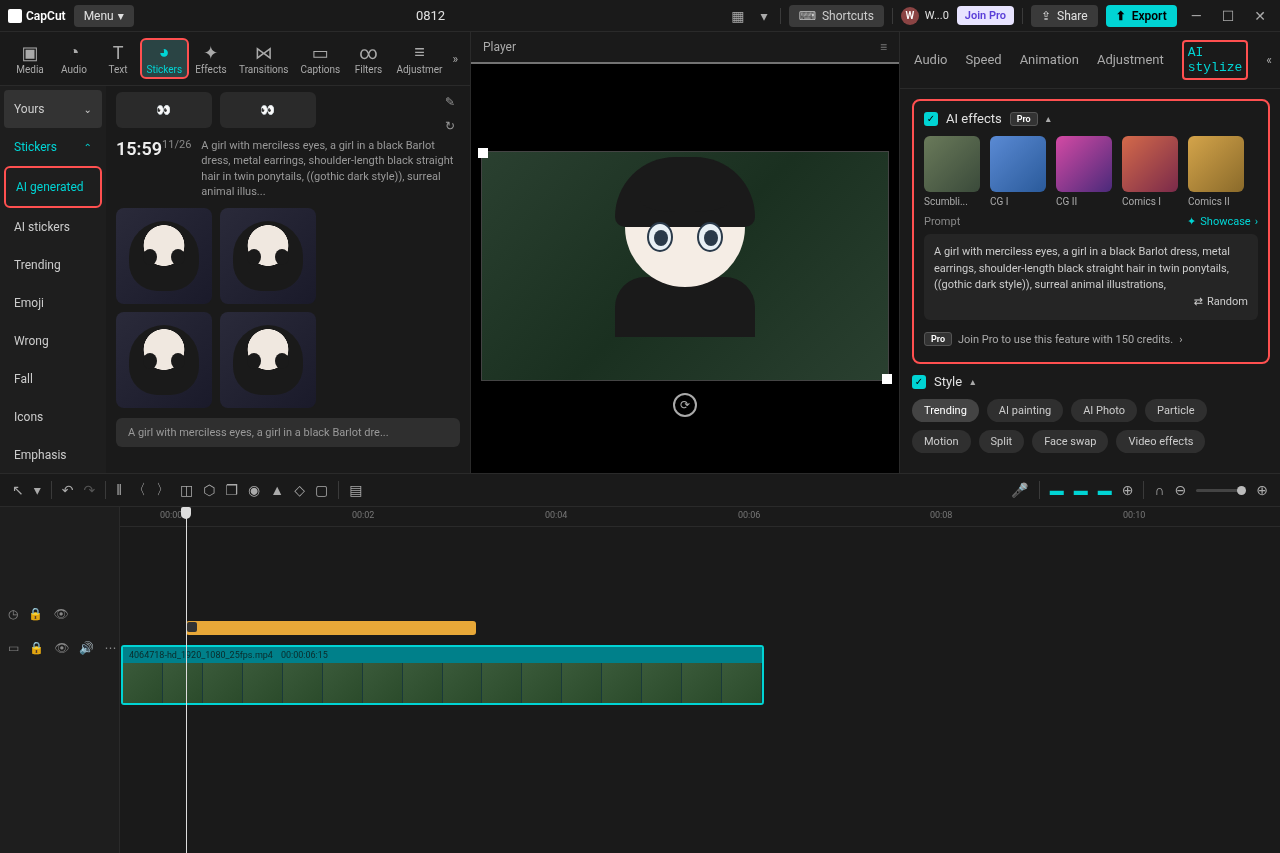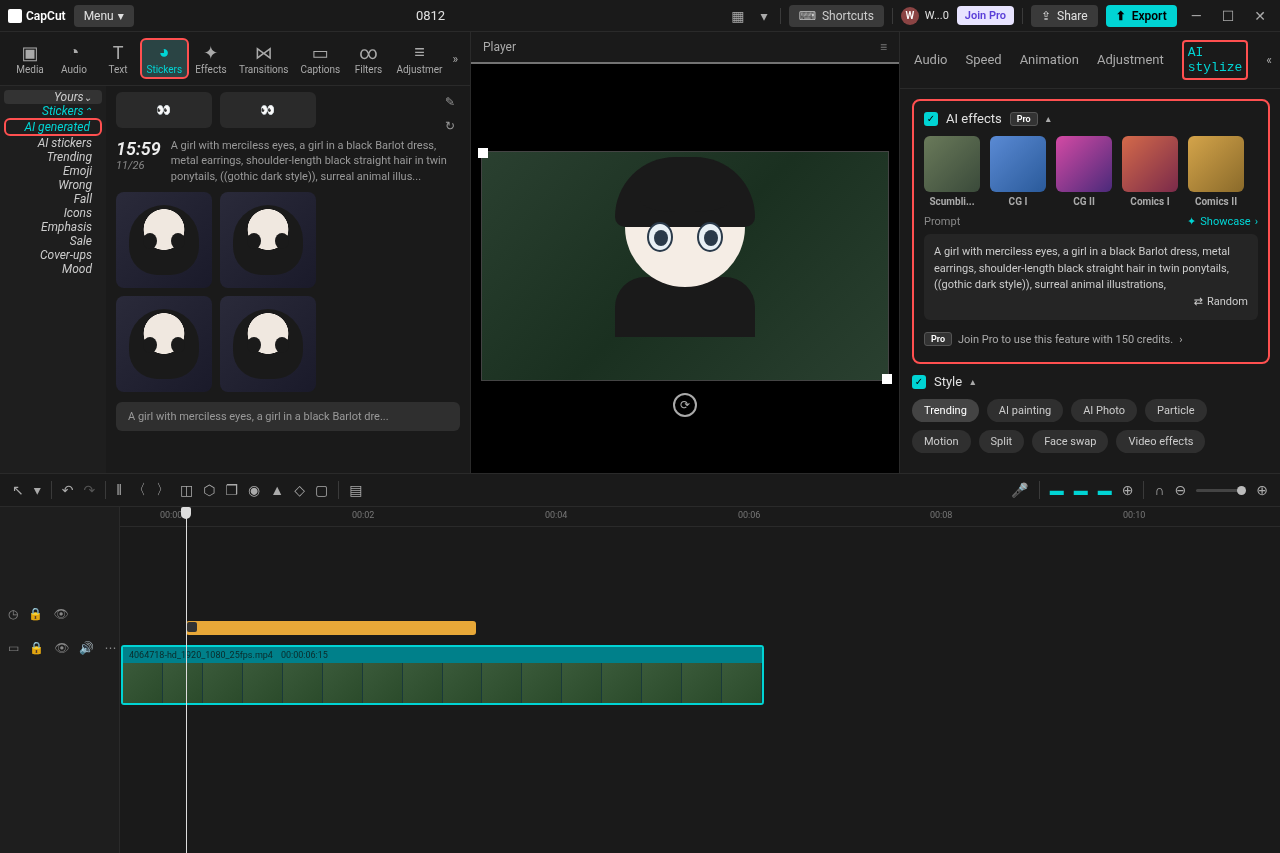--- a/index.html
+++ b/index.html
@@ -30,34 +30,34 @@
 .tool-item.active { background: #2a4444; }
 .tool-item.active .tool-icon { color: #00d4d4; }
 .tool-item.active .tool-label { color: #00d4d4; }
 .tool-item.highlighted { border: 2px solid #ff5050; border-radius: 6px; padding: 2px 6px; }
 .tool-icon { font-size: 18px; height: 20px; display: flex; align-items: center; }
 .tool-label { font-size: 10px; }
 .more-arrow { color: #aaa; padding: 0 4px; cursor: pointer; }
 
 .left-body { display: flex; flex: 1; overflow: hidden; }
 .category-col { width: 106px; background: #1e1e1e; padding: 4px; overflow-y: auto; }
-.cat-item { padding: 0 10px; font-size: 12px; color: #ccc; cursor: pointer; border-radius: 4px; display: flex; align-items: center; justify-content: flex-end; font-style: italic; }
+.cat-item { padding: 12px 10px; font-size: 12px; color: #ccc; cursor: pointer; border-radius: 4px; display: flex; align-items: center; justify-content: space-between; }
 .cat-item.yours { background: #333; }
 .cat-item.stickers-cat { color: #00d4d4; }
 .cat-item.ai-gen { color: #00d4d4; border: 2px solid #ff5050; border-radius: 6px; }
 .cat-chevron { font-size: 10px; }
 
 .content-col { flex: 1; padding: 6px 10px; overflow-y: auto; }
 .preview-row { display: flex; gap: 8px; margin-bottom: 10px; position: relative; }
 .preview-small { width: 96px; height: 36px; background: #2a2a2a; border-radius: 6px; display: flex; align-items: center; justify-content: center; color: #b080ff; }
 .preview-actions { position: absolute; right: 0; display: flex; flex-direction: column; gap: 4px; }
 .small-action { width: 20px; height: 20px; background: transparent; border: none; color: #999; cursor: pointer; font-size: 12px; }
 
 .desc-row { display: flex; gap: 10px; margin-bottom: 8px; }
-.timestamp-block { display: flex; flex-direction: column; font-style: italic; }
+.timestamp-block { display: flex; flex-direction: row; }
 .timestamp-time { font-size: 18px; font-weight: 600; color: #eee; }
 .timestamp-date { font-size: 11px; color: #888; }
 .desc-text { font-size: 11px; color: #999; line-height: 1.4; flex: 1; }
 
 .thumb-grid { display: grid; grid-template-columns: repeat(2, 96px); gap: 8px; margin-bottom: 10px; position: relative; }
 .thumb { width: 96px; height: 96px; background: linear-gradient(135deg, #2a2a3a, #1a1a2a); border-radius: 8px; display: flex; align-items: center; justify-content: center; overflow: hidden; }
 .gothic-face { width: 70px; height: 70px; background: radial-gradient(circle at 50% 35%, #f0e8e0 0%, #f0e8e0 35%, #1a1a1a 36%); border-radius: 50% 50% 40% 40%; position: relative; }
 .gothic-face::before, .gothic-face::after { content: ''; position: absolute; width: 14px; height: 16px; background: #1a1a1a; border-radius: 50%; top: 28px; }
 .gothic-face::before { left: 14px; }
 .gothic-face::after { right: 14px; }
@@ -101,21 +101,21 @@
 .collapse-icon { margin-left: auto; color: #aaa; cursor: pointer; }
 
 .right-body { flex: 1; overflow-y: auto; padding: 10px 12px; }
 .ai-section { border: 2px solid #ff5050; border-radius: 8px; padding: 10px; margin-bottom: 10px; }
 .section-head { display: flex; align-items: center; gap: 8px; margin-bottom: 10px; font-size: 13px; color: #e0e0e0; }
 .checkbox { width: 14px; height: 14px; background: #00d4d4; border-radius: 3px; display: flex; align-items: center; justify-content: center; color: #000; font-size: 10px; }
 .pro-badge { background: #333; color: #fff; padding: 1px 6px; border-radius: 3px; font-size: 9px; font-weight: 600; border: 1px solid #555; }
 .chev-up { font-size: 10px; color: #aaa; }
 
 .style-grid { display: flex; gap: 10px; margin-bottom: 8px; }
-.style-item { display: flex; flex-direction: column; align-items: center; gap: 4px; font-weight: bold; }
+.style-item { display: flex; flex-direction: column; gap: 4px; }
 .style-thumb { width: 56px; height: 56px; border-radius: 6px; }
 .st1 { background: linear-gradient(135deg, #6a7a5a, #3a4a3a); }
 .st2 { background: linear-gradient(135deg, #5a8ad4, #2a5a9a); }
 .st3 { background: linear-gradient(135deg, #d44aa4, #4a2a7a); }
 .st4 { background: linear-gradient(135deg, #d46a4a, #7a2a4a); }
 .st5 { background: linear-gradient(135deg, #d4a44a, #8a6a2a); }
 .style-label { font-size: 10px; color: #aaa; }
 
 .prompt-row { display: flex; justify-content: space-between; align-items: center; margin-bottom: 6px; }
 .prompt-label { font-size: 11px; color: #888; }

